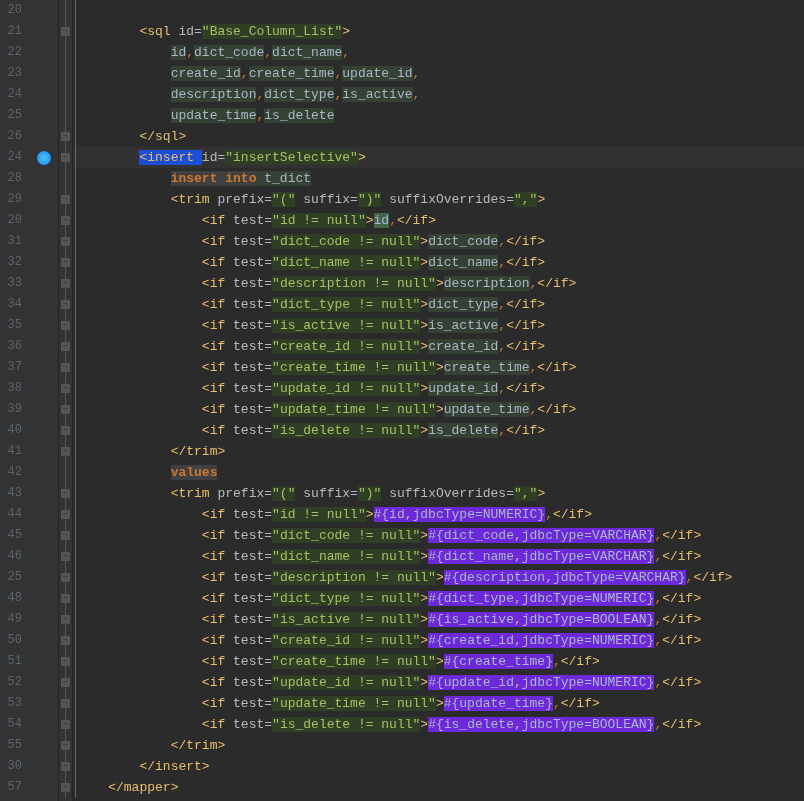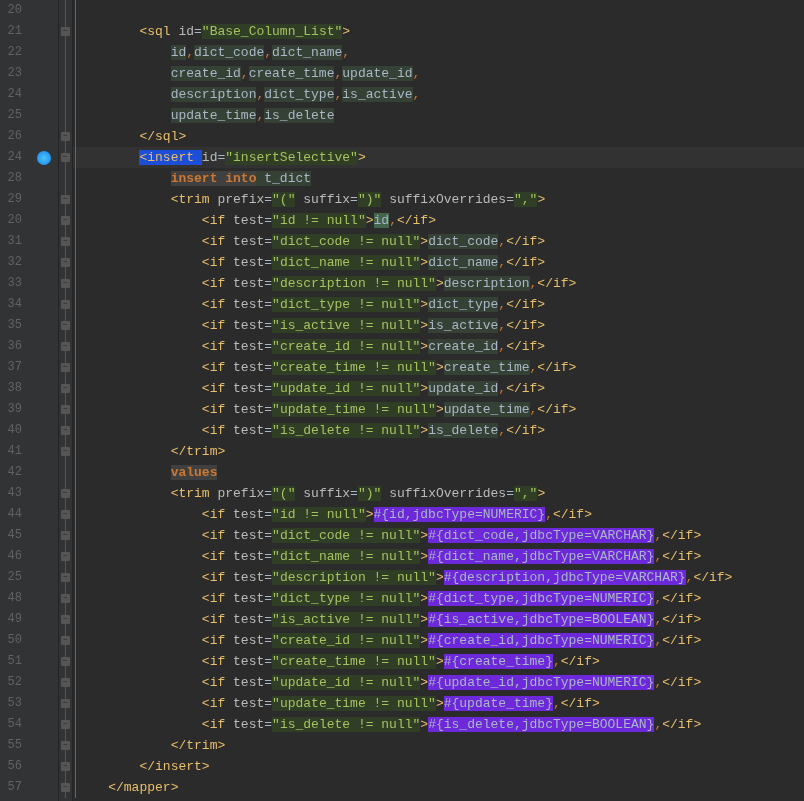--- a/index.html
+++ b/index.html
@@ -257,21 +257,21 @@
       </div>
       <div class="gutter-row">
         <div class="line-num">54</div>
         <div class="icon-col"></div>
       </div>
       <div class="gutter-row">
         <div class="line-num">55</div>
         <div class="icon-col"></div>
       </div>
       <div class="gutter-row">
-        <div class="line-num">56</div>
+        <div class="line-num">30</div>
         <div class="icon-col"></div>
       </div>
       <div class="gutter-row">
         <div class="line-num">57</div>
         <div class="icon-col"></div>
       </div>
     </div>
   <div class="fold-col" id="foldcol">
       <div class="fold-cell">
         <div class="fold-bar"></div>

